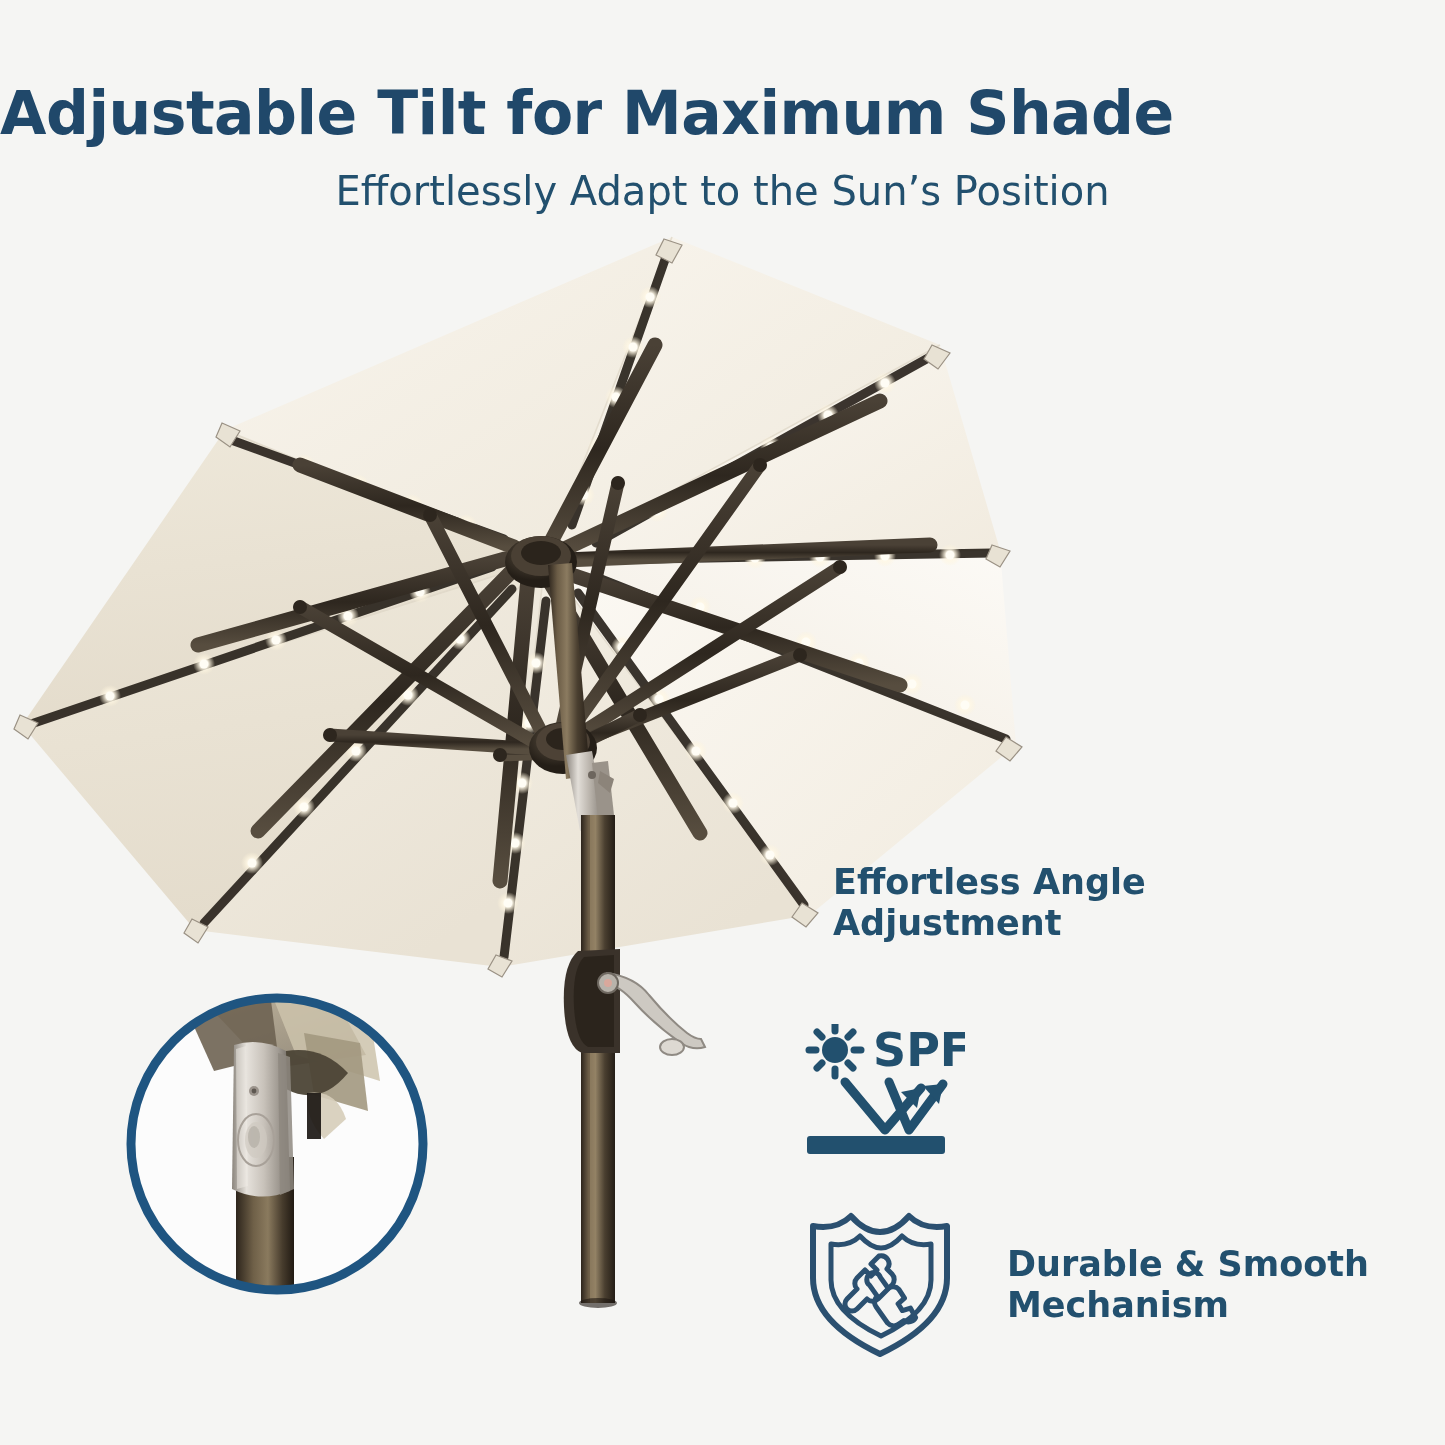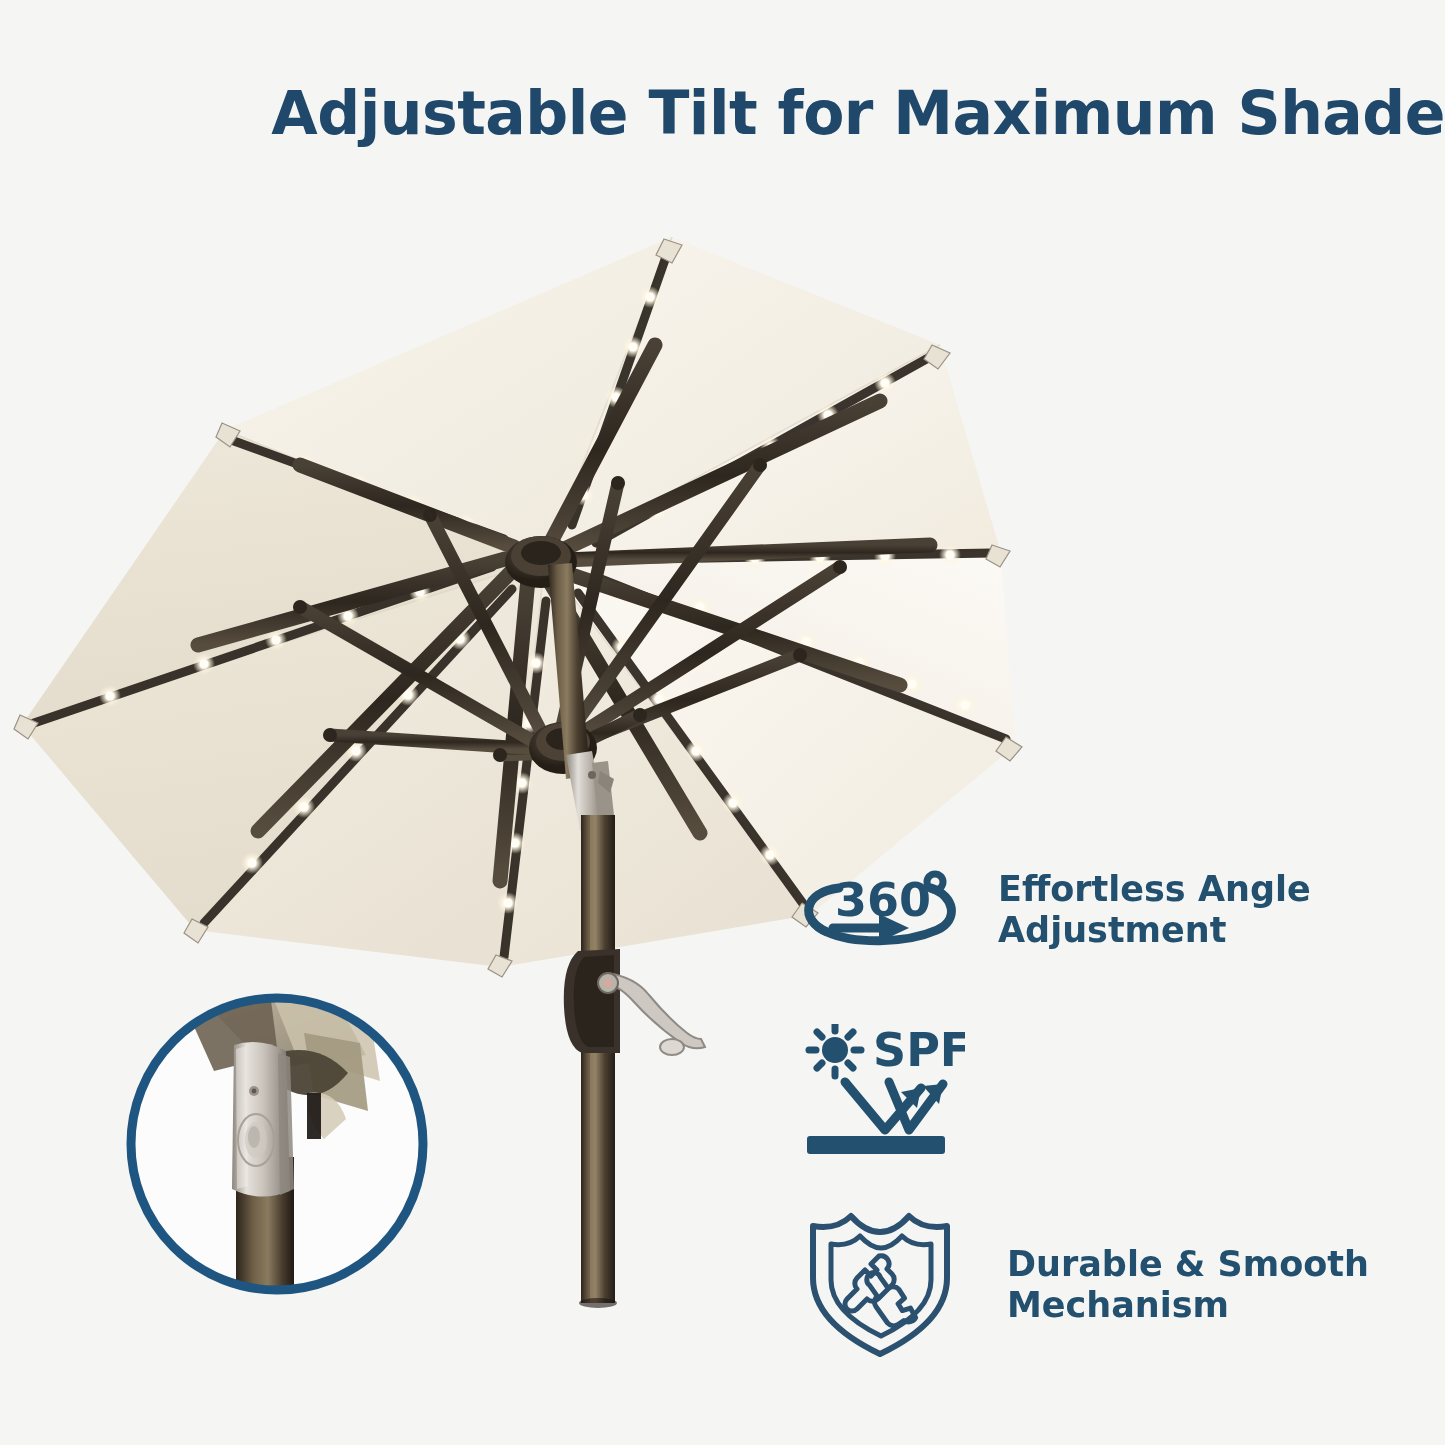--- a/index.html
+++ b/index.html
@@ -15,21 +15,21 @@
     overflow: hidden;
     font-family: "Liberation Sans", sans-serif;
   }
 
   
   #headline {
     position: absolute;
     left: 0;
     top: 78px;
     width: 1445px;
-    text-align: right;
+    text-align: left;
     font-size: 60px;
     font-weight: bold;
     letter-spacing: -0.5px;
     color: #20486a;
     font-family: "DejaVu Sans", sans-serif;
     white-space: nowrap;
   }
   #subheadline {
     position: absolute;
     left: 0;
@@ -102,20 +102,21 @@
   #feature-2 .feature-icon { width: 155px; height: 150px; }
   #feature-2 .feature-label { margin-left: 49px; }
 </style>
 </head>
 <body>
 
 <div id="page">
 
   <div id="headline">Adjustable Tilt for Maximum Shade</div>
 
+  <div id="subheadline">Effortlessly Adapt to the Sun’s Position</div>
 
   <div id="product-stage">
     <svg width="1160" height="1160" viewBox="0 0 1160 1160" xmlns="http://www.w3.org/2000/svg">
       <defs>
 
         <linearGradient id="pnlA" x1="0" y1="0" x2="0.6" y2="1">
           <stop offset="0%" stop-color="#f3eee3"></stop>
           <stop offset="100%" stop-color="#e9e2d4"></stop>
         </linearGradient>
         <linearGradient id="pnlB" x1="0.1" y1="0" x2="1" y2="1">
@@ -461,33 +462,20 @@
         <ellipse cx="136" cy="152" rx="6" ry="11" fill="#b7b1a9" opacity="0.8"></ellipse>
       </g>
 
       <circle cx="159" cy="159" r="146" fill="none" stroke="#1f5581" stroke-width="9"></circle>
     </svg>
   </div>
 
   <div id="features">
 
     <div class="feature-row" id="feature-0">
-      <div class="feature-icon">
-        <svg width="165" height="96" viewBox="0 0 165 96" xmlns="http://www.w3.org/2000/svg">
-
-          <path d="M44,26 C8,30 4,58 32,70 C58,82 110,82 142,68 C164,58 160,34 136,26" fill="none" stroke="#22506e" stroke-width="9" stroke-linecap="round"></path>
-
-          <polygon points="84,52 114,66 84,80" fill="#22506e"></polygon>
-          <line x1="38" y1="66" x2="92" y2="66" stroke="#22506e" stroke-width="9" stroke-linecap="round"></line>
-
-          <text x="40" y="54" font-family="DejaVu Sans, sans-serif" font-size="46" font-weight="bold" fill="#22506e">360</text>
-
-          <circle cx="140" cy="20" r="8" fill="none" stroke="#22506e" stroke-width="7"></circle>
-        </svg>
-      </div>
       <div class="feature-label">Effortless Angle
 Adjustment</div>
     </div>
 
     <div class="feature-row" id="feature-1">
       <div class="feature-icon">
         <svg width="168" height="148" viewBox="0 0 168 148" xmlns="http://www.w3.org/2000/svg">
 
           <circle cx="38" cy="26" r="13" fill="#22506e"></circle>
 

